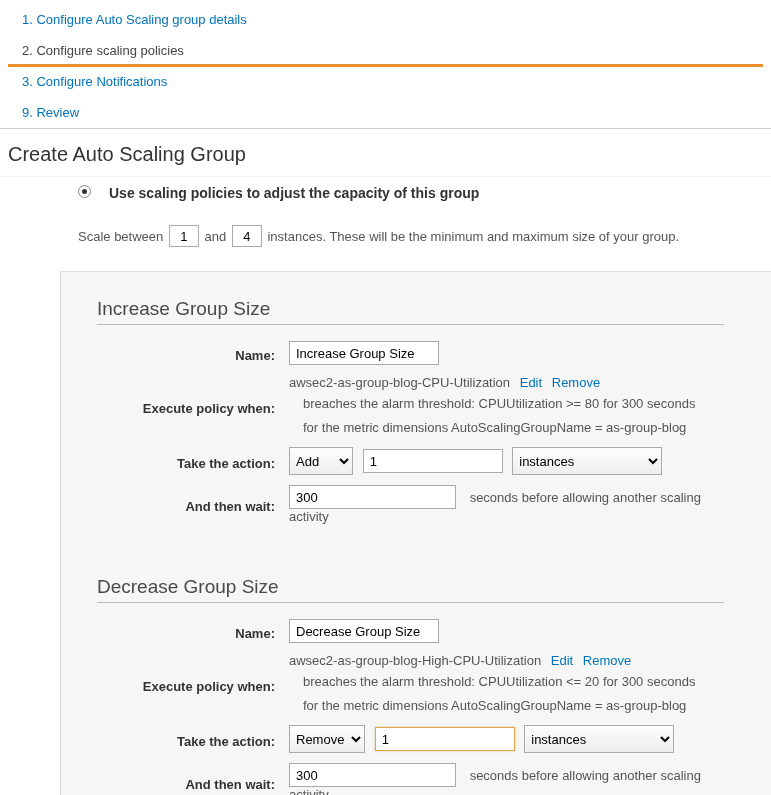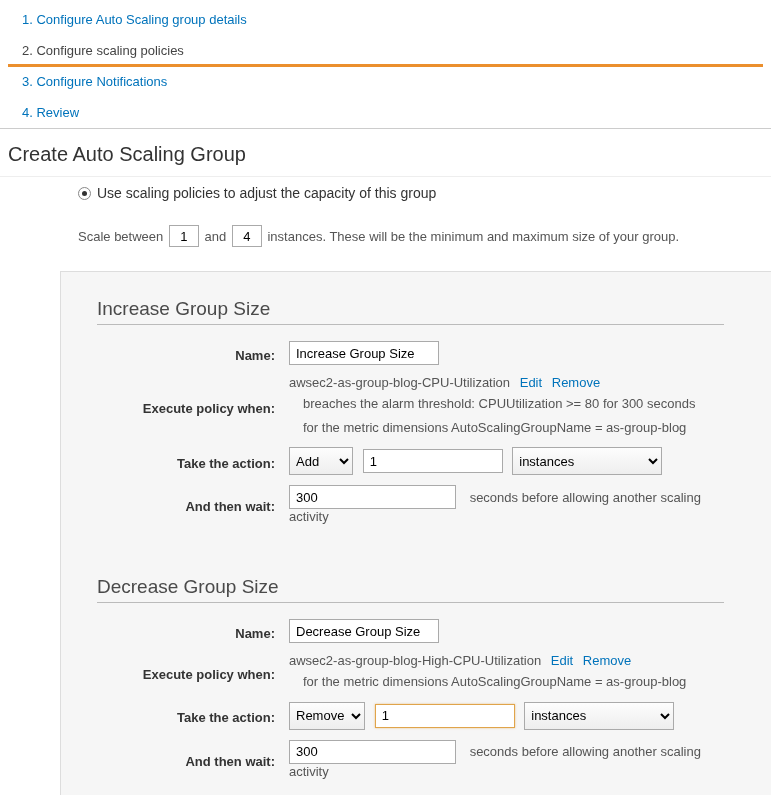--- a/index.html
+++ b/index.html
@@ -32,26 +32,26 @@
   }
   h1.page-title {
     font-size: 20px;
     font-weight: 400;
     color: #333;
     margin: 14px 8px 10px 8px;
   }
   .hr-light { border: none; border-top: 1px solid #eee; margin: 0; }
   .radio-row {
     padding: 8px 0 10px 78px;
-    font-weight: normal;
+    font-weight: bold;
     color: #333;
     font-size: 14px;
     display: flex;
-    align-items: center;
-    gap: 6px;
+    align-items: flex-start;
+    gap: 18px;
   }
   .scale-row {
     padding: 14px 0 24px 78px;
     font-size: 13px;
     color: #555;
   }
   .scale-row input {
     width: 30px;
     height: 22px;
     text-align: center;
@@ -139,21 +139,21 @@
   }
   .radio-dot .inner { width: 5px; height: 5px; border-radius: 50%; background: #333; }
 </style>
 </head>
 <body>
 
 <div class="tabs">
   <div class="tab">1. Configure Auto Scaling group details</div>
   <div class="tab active">2. Configure scaling policies</div>
   <div class="tab">3. Configure Notifications</div>
-  <div class="tab">4. Review</div>
+  <div class="tab">9. Review</div>
 </div>
 
 <h1 class="page-title">Create Auto Scaling Group</h1>
 <hr class="hr-light">
 
 <div class="radio-row">
   <span class="radio-dot">
       <span class="inner"></span>
     </span>
   <span>Use scaling policies to adjust the capacity of this group</span>
@@ -222,20 +222,21 @@
       <input type="text" style="width: 150px;" value="Decrease Group Size">
     </div>
   </div>
 
   <div class="form-row">
     <div class="form-label">Execute policy when:</div>
     <div class="form-value">
       <span class="alarm-name">awsec2-as-group-blog-High-CPU-Utilization</span>
       <span class="link">Edit</span>
       <span class="link">Remove</span>
+      <div class="desc-line">breaches the alarm threshold: CPUUtilization &lt;= 20 for 300 seconds</div>
       <div class="desc-line">for the metric dimensions AutoScalingGroupName = as-group-blog</div>
     </div>
   </div>
 
   <div class="form-row">
     <div class="form-label">Take the action:</div>
     <div class="form-value">
       <select class="action-op" style="width:76px">
         <option>Remove</option>
       </select>

